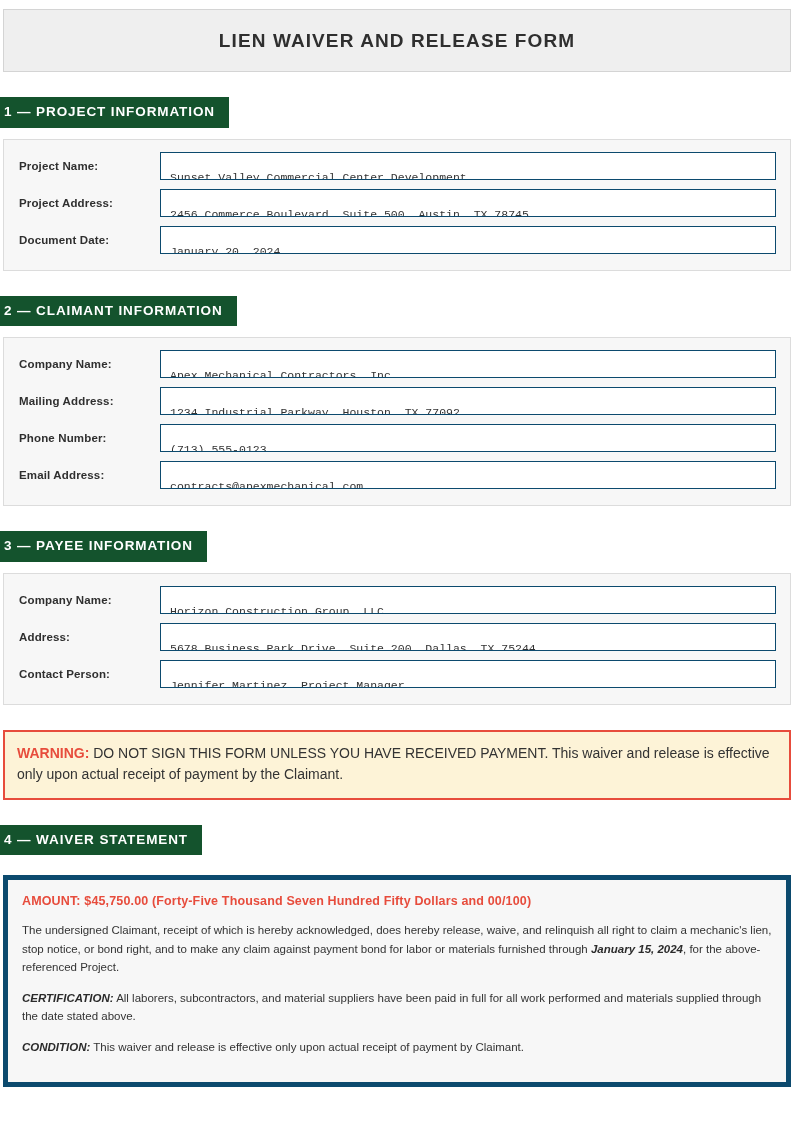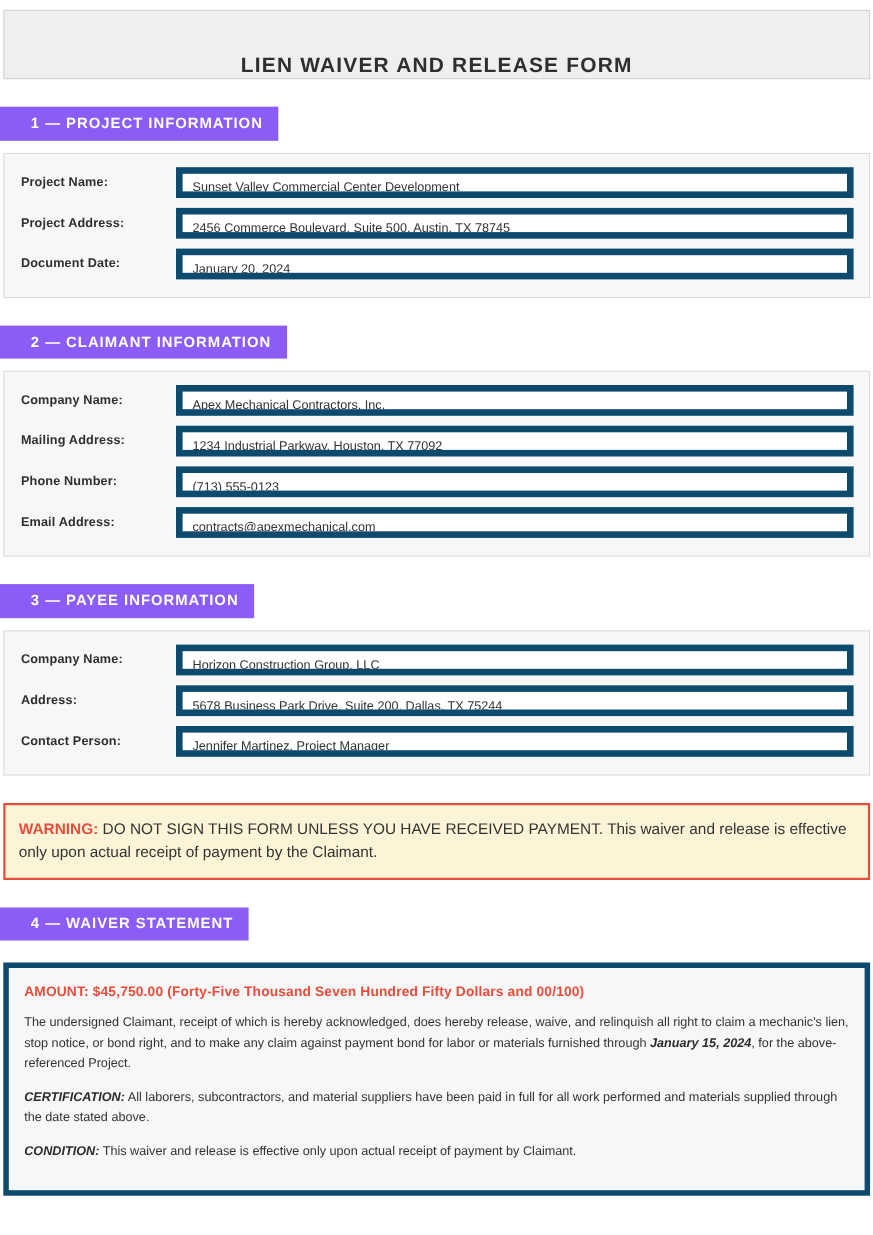--- a/index.html
+++ b/index.html
@@ -21,40 +21,40 @@
     padding: 0;
   }
 
   
   .doc-header {
     margin: 9px 3px 0 3px;
     height: 63px;
     background: #efefef;
     border: 1px solid #d4d4d4;
     display: flex;
-    align-items: flex-end;
+    align-items: center;
     justify-content: center;
   }
   .doc-header .title {
     font-size: 19px;
     font-weight: bold;
     color: #2f2f2f;
     letter-spacing: 1.1px;
     text-align: center;
   }
 
   
   .section-badge {
     display: inline-block;
-    background: #8b5cf6;
+    background: #14532d;
     color: #ffffff;
     font-size: 13.5px;
     font-weight: bold;
     letter-spacing: 0.9px;
-    padding: 8px 14px 9px 28px;
+    padding: 8px 14px 9px 4px;
     line-height: 1;
     white-space: nowrap;
   }
   .badge-wrap { margin: 0 0 0 0; padding: 0; }
 
   
   .panel {
     margin: 0 3px 0 3px;
     background: #f7f7f7;
     border: 1px solid #dcdcdc;
@@ -74,28 +74,29 @@
     font-size: 11.5px;
     font-weight: bold;
     color: #2f2f2f;
     letter-spacing: 0.15px;
     padding-left: 4px;
   }
 
   .field-input {
     flex: 1 1 auto;
     background: #ffffff;
-    border: 6px solid #0c4a6e;
+    border: 1px solid #0c4a6e;
     height: 28px;
     line-height: 26px;
     font-size: 11.5px;
     color: #333333;
-    padding: 0 9px;
+    padding: 12px 9px;
     overflow: hidden;
     white-space: nowrap;
+    font-family: Liberation Mono, monospace;
   }
 
   
   .warning-box {
     margin: 0 3px 0 3px;
     background: #fdf3d7;
     border: 2px solid #e74c3c;
     padding: 11px 12px 12px 12px;
     font-size: 14px;
     line-height: 1.55;

